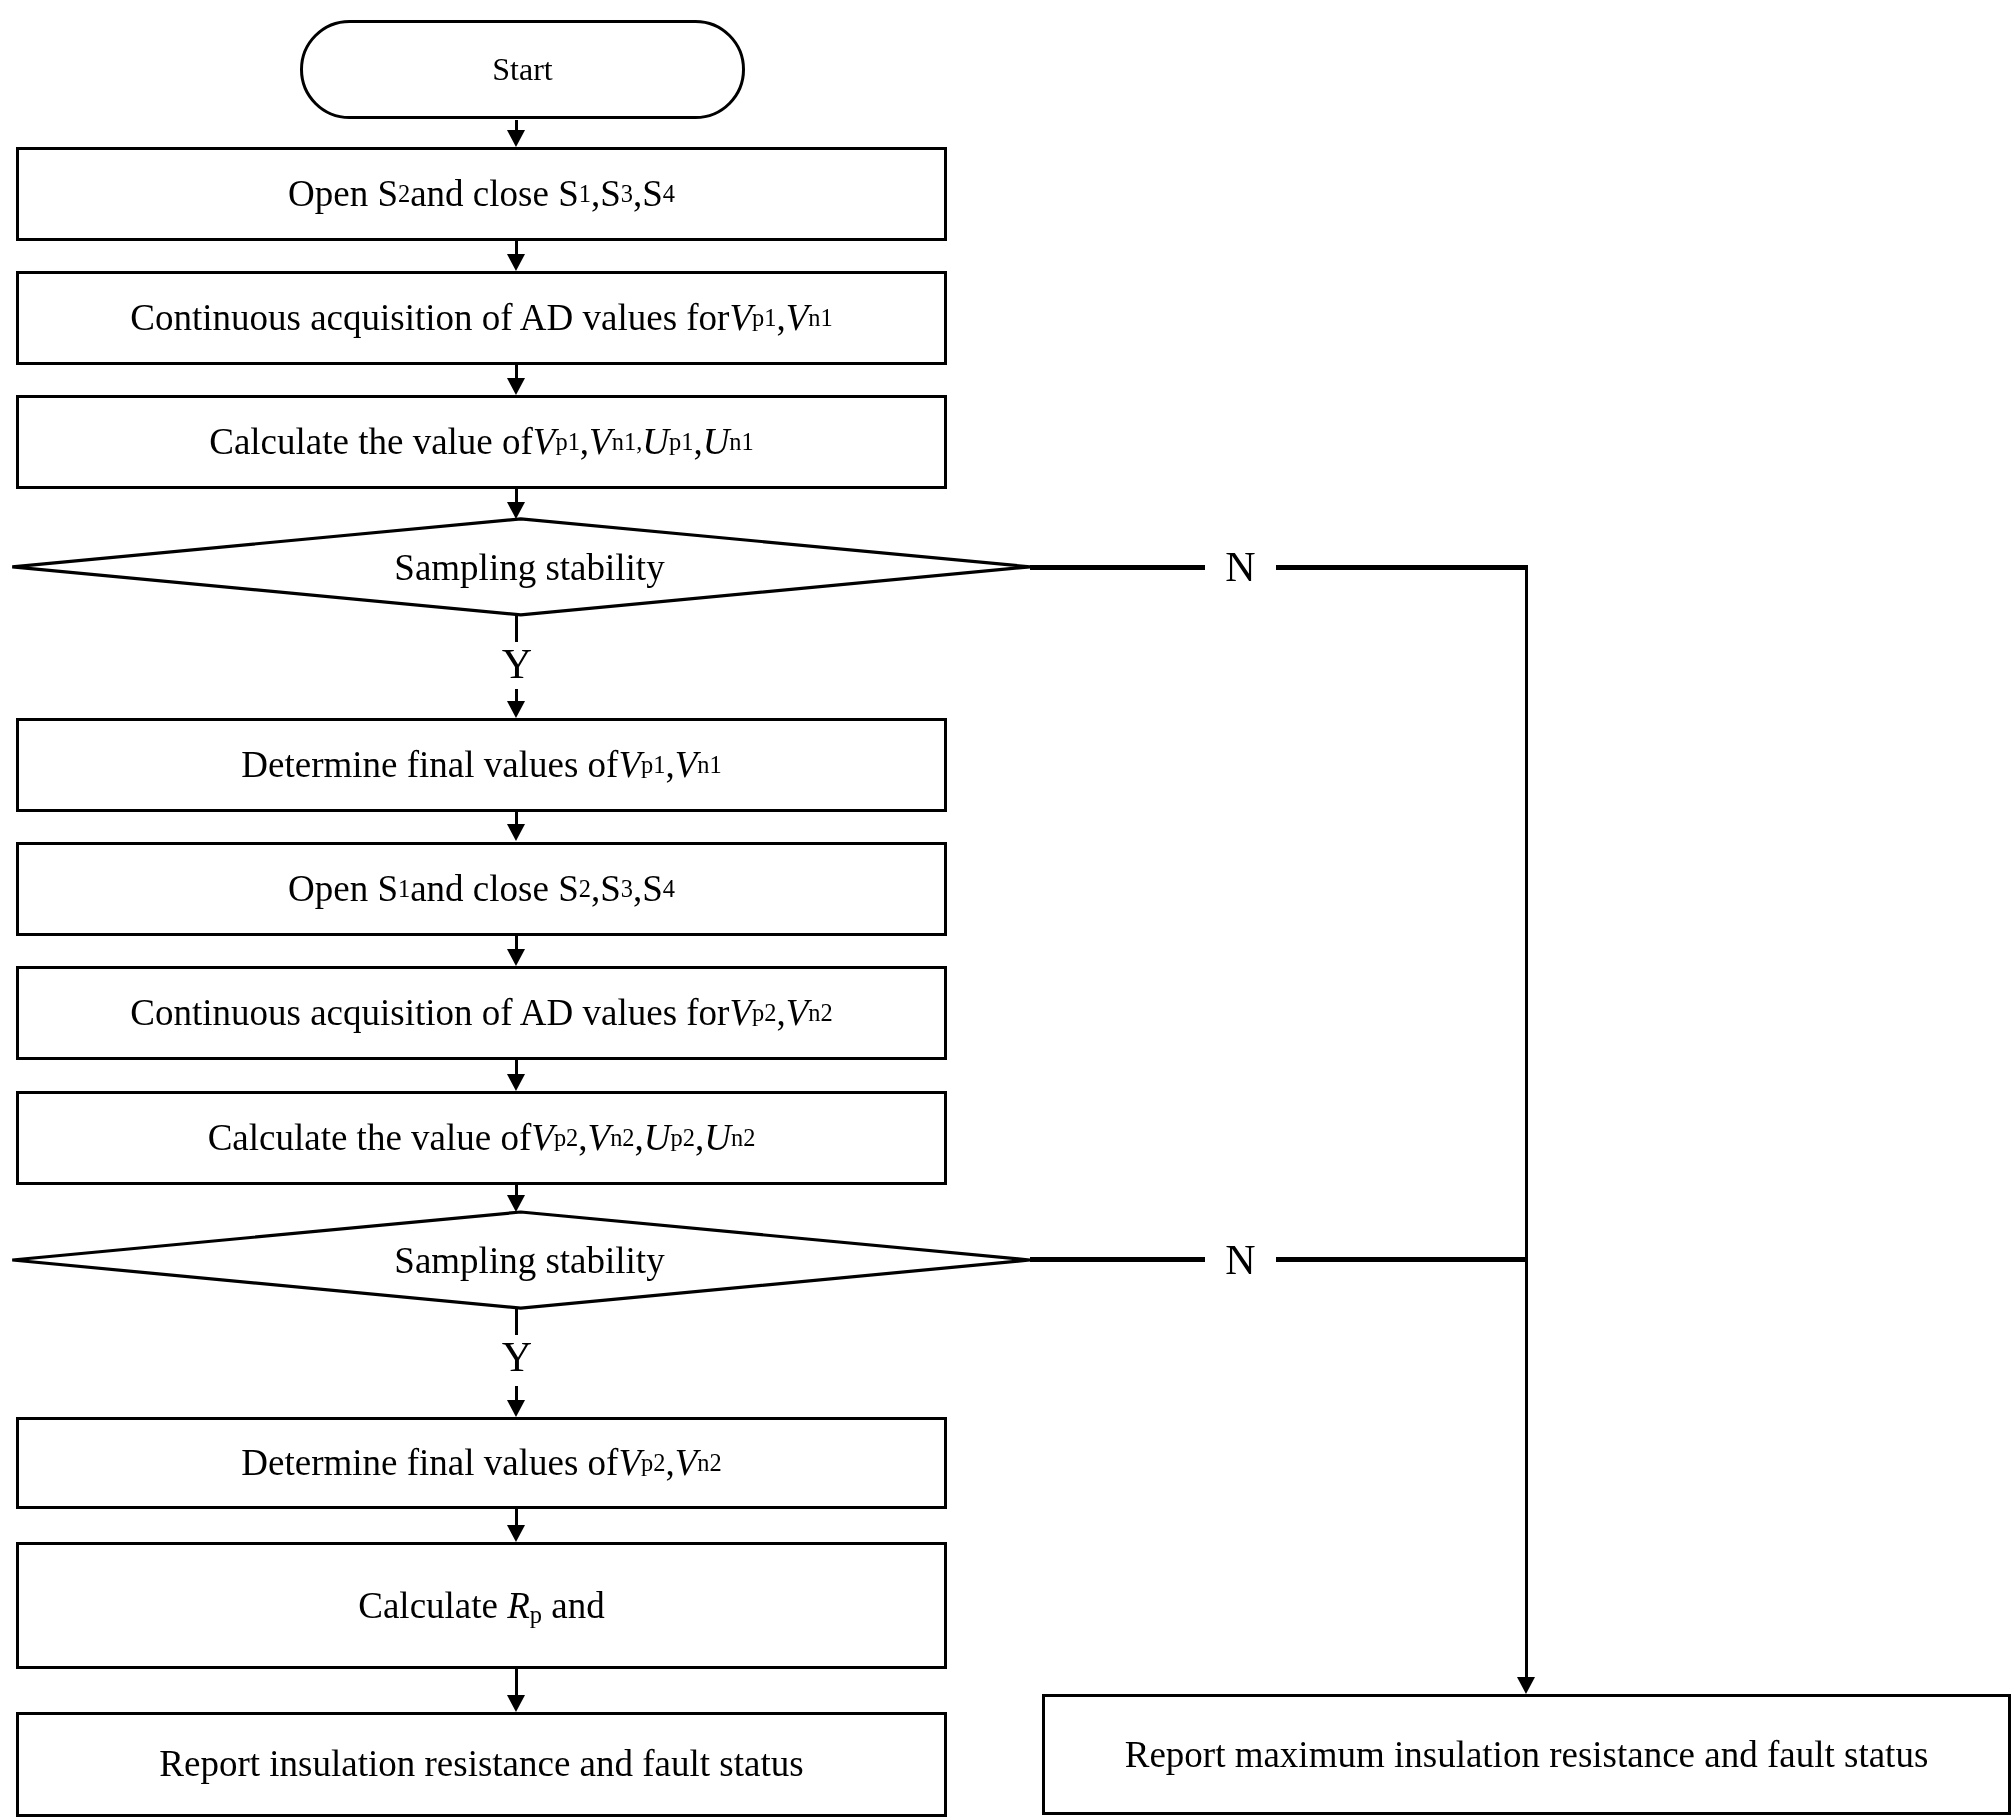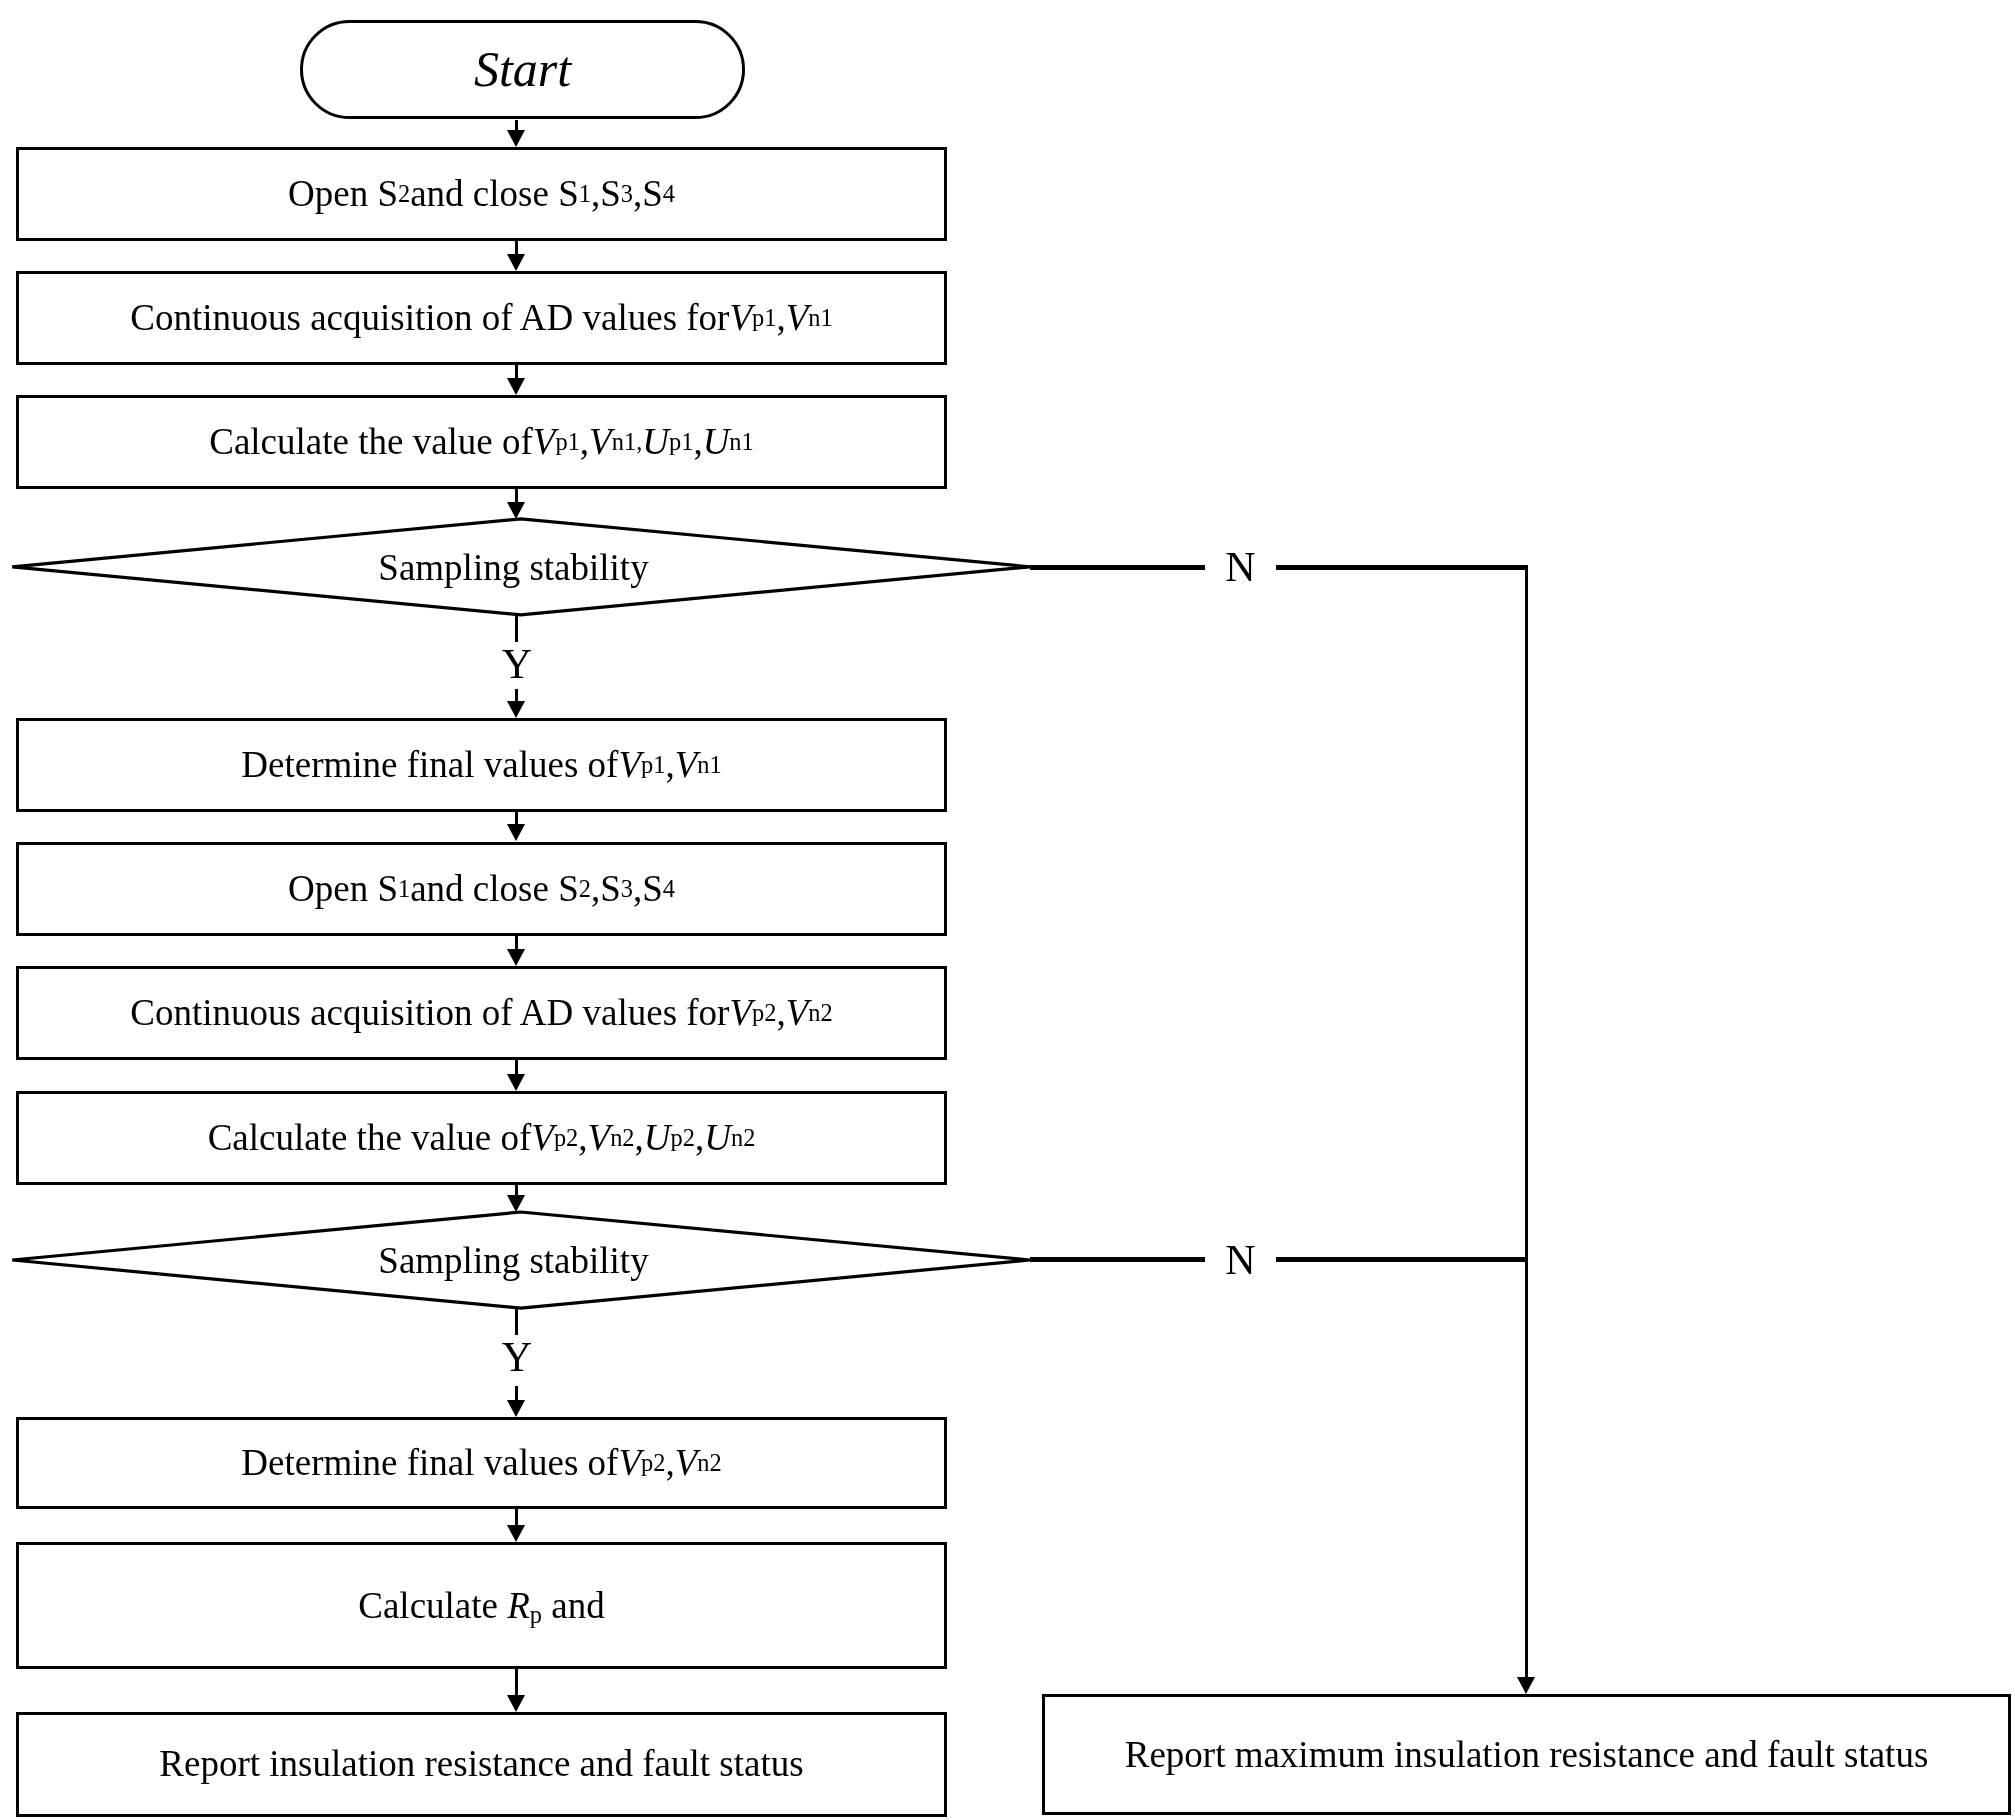--- a/index.html
+++ b/index.html
@@ -26,38 +26,38 @@
     justify-content:center;
     text-align:center;
     font-size:37px;
     line-height:1.3;
     padding:0 10.7px;
   }
   .node.main{left:16px;width:931px;}
   .multi{flex-direction:column;line-height:1.55;padding:0 4px;}
   #start{
     left:300px;top:20px;width:445px;height:99px;
-    border-radius:51px;font-size:50px;font-style:italic;
+    border-radius:51px;font-size:32px;
   }
   #open-s2{top:147px;height:94px;}
   #acq1{top:271px;height:94px;}
   #calc1{top:395px;height:94px;}
   #det1{top:718px;height:94px;}
   #open-s1{top:842px;height:94px;}
   #acq2{top:966px;height:94px;}
   #calc2{top:1091px;height:94px;}
   #det2{top:1417px;height:92px;}
   #req{top:1542px;height:127px;}
   #report{top:1712px;height:105px;}
   #report-max{
     left:1042px;top:1694px;width:969px;height:121px;
     line-height:1.5;padding:0 21.3px;
   }
   .dia-label{
-    position:absolute;left:12px;width:1003px;height:88px;
+    position:absolute;left:28px;width:1003px;height:88px;
     display:flex;align-items:center;justify-content:center;
     font-size:37px;
     text-align:right;
   }
   #dia1-label{top:523px;}
   #dia2-label{top:1216px;}
   .sub{font-size:0.66em;vertical-align:-0.22em;}
   .it{font-style:italic;}
   .vline{position:absolute;width:3.2px;background:#000;}
   .hline{position:absolute;height:4.8px;background:#000;}

